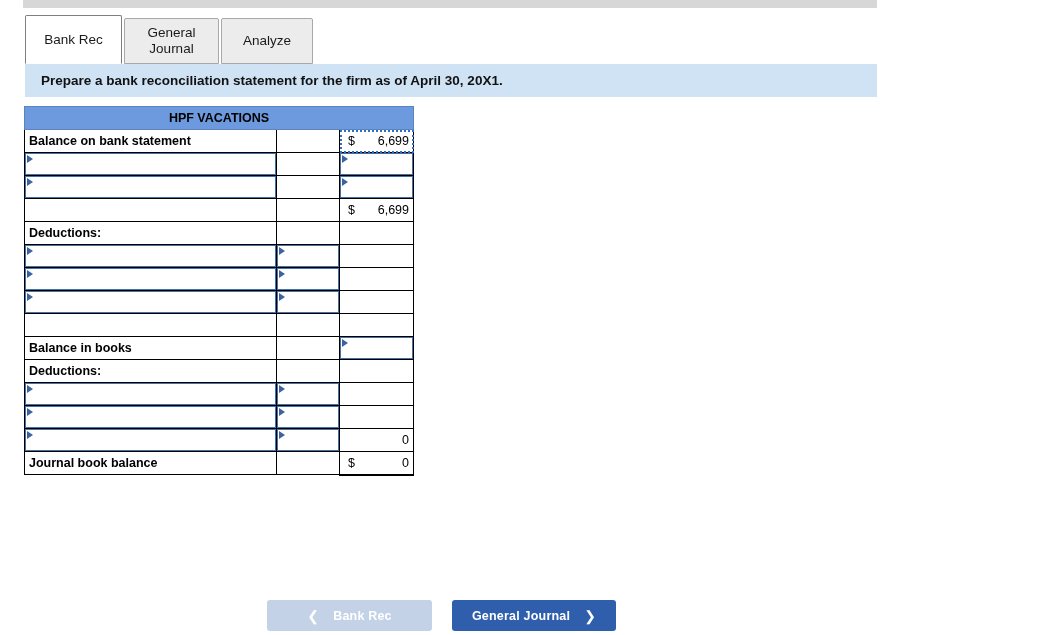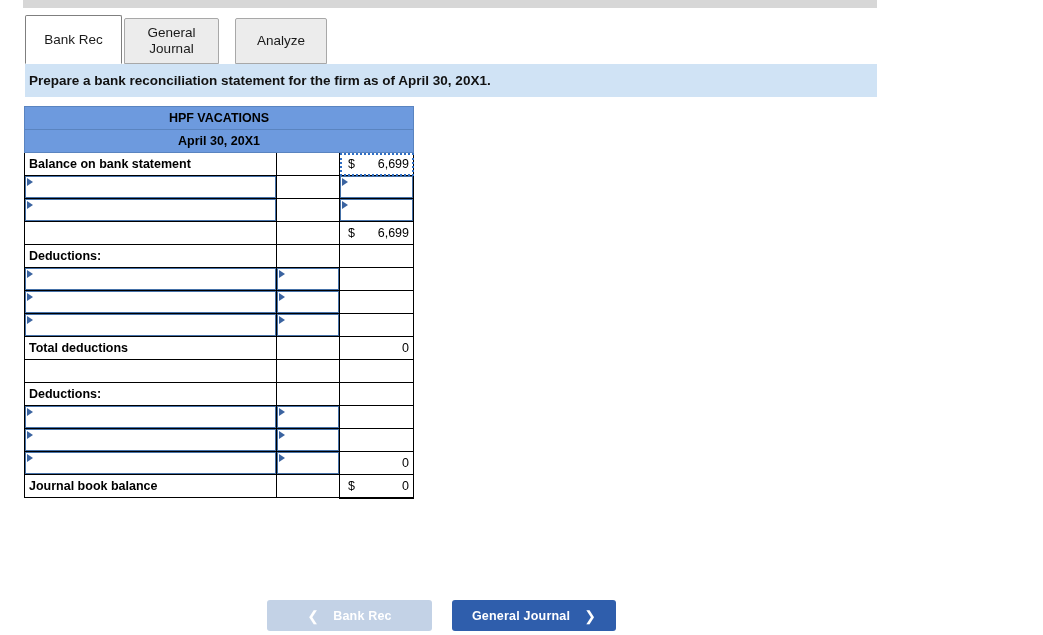--- a/index.html
+++ b/index.html
@@ -34,41 +34,41 @@
     line-height: 16px;
     text-align: center;
     display: flex; align-items: center; justify-content: center;
     cursor: pointer;
     padding: 0 10px;
     border-radius: 2px 2px 0 0;
     height: 46px;
   }
   .tab.t1 { width: 97px; }
   .tab.t2 { width: 95px; margin-left: 2px; }
-  .tab.t3 { width: 92px; margin-left: 16px; }
+  .tab.t3 { width: 92px; margin-left: 2px; }
   .tab.active {
     background: #ffffff;
     border-color: #7f7f7f;
     border-bottom-color: #ffffff;
     height: 49px;
     font-weight: 400;
     z-index: 3;
   }
   .tab span { display: block; }
 
   
   .instruction {
     position: absolute; left: 25px; top: 64px;
     width: 852px; height: 33px;
     background: #d0e3f5;
     color: #111111;
     font-size: 13.5px;
     font-weight: bold;
     display: flex; align-items: center;
-    padding-left: 4px;
+    padding-left: 16px;
   }
 
   
   .sheet {
     position: absolute; left: 24px; top: 106px;
     width: 389px;
     border-collapse: collapse;
     table-layout: fixed;
   }
   .sheet td {
@@ -184,23 +184,20 @@
   <table class="sheet">
     <colgroup>
       <col class="c-desc">
         <col class="c-mid">
         <col class="c-val">
     </colgroup>
     <tbody>
       <tr>
         <td class="hdr" colspan="3">HPF VACATIONS</td>
       </tr>
-      <tr>
-        <td class="hdr" colspan="3">April 30, 20X1</td>
-      </tr>
 
       <tr>
         <td class="lbl">Balance on bank statement</td>
         <td></td>
         <td class="money dotted">
           <span class="ds">$</span><span>6,699</span>
         </td>
       </tr>
 
 
@@ -259,33 +256,35 @@
       <tr>
         <td class="inp">
             <span class="box"></span>
           </td>
         <td class="inp">
             <span class="box"></span>
           </td>
         <td></td>
       </tr>
 
-      <tr>
-        <td class="lbl indent">Total deductions</td>
-        <td></td>
-        <td class="num">0</td>
-      </tr>
 
 
       <tr>
         <td class="lbl"></td>
         <td></td>
         <td></td>
       </tr>
 
+      <tr>
+        <td class="lbl">Balance in books</td>
+        <td></td>
+        <td class="inp">
+            <span class="box"></span>
+          </td>
+      </tr>
 
       <tr>
         <td class="lbl">Deductions:</td>
         <td></td>
         <td></td>
       </tr>
 
       <tr>
         <td class="inp">
             <span class="box"></span>

